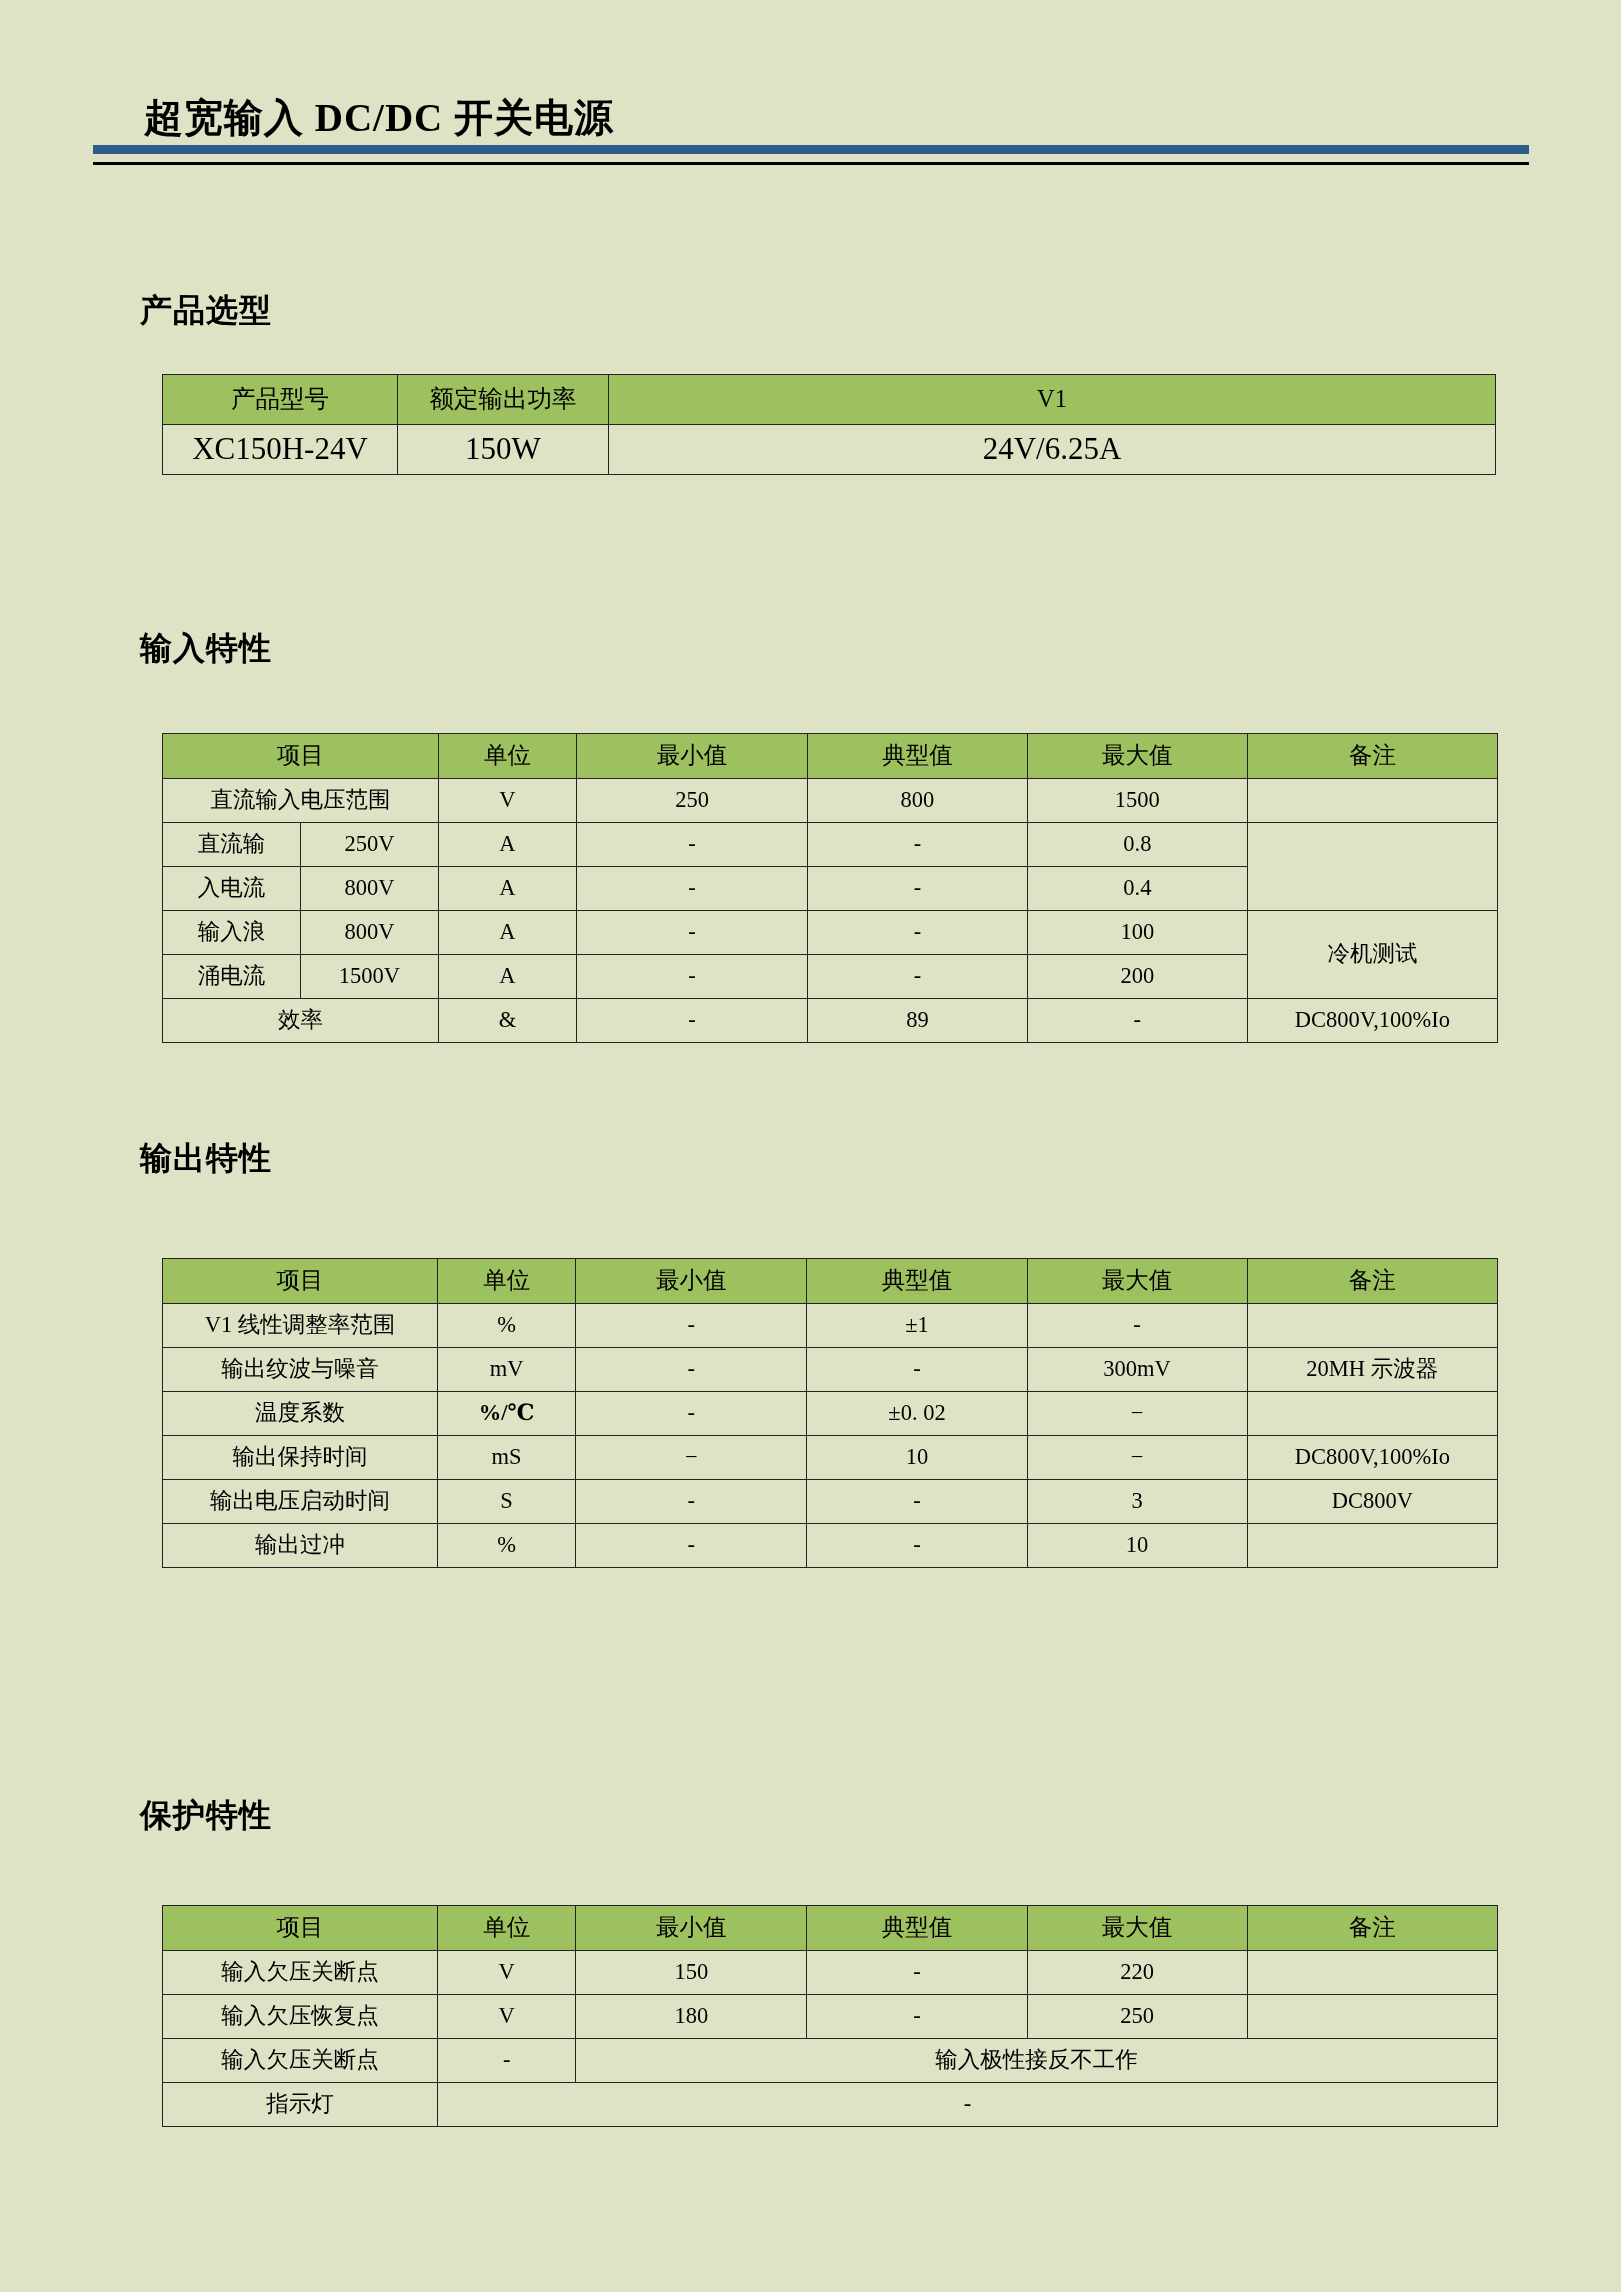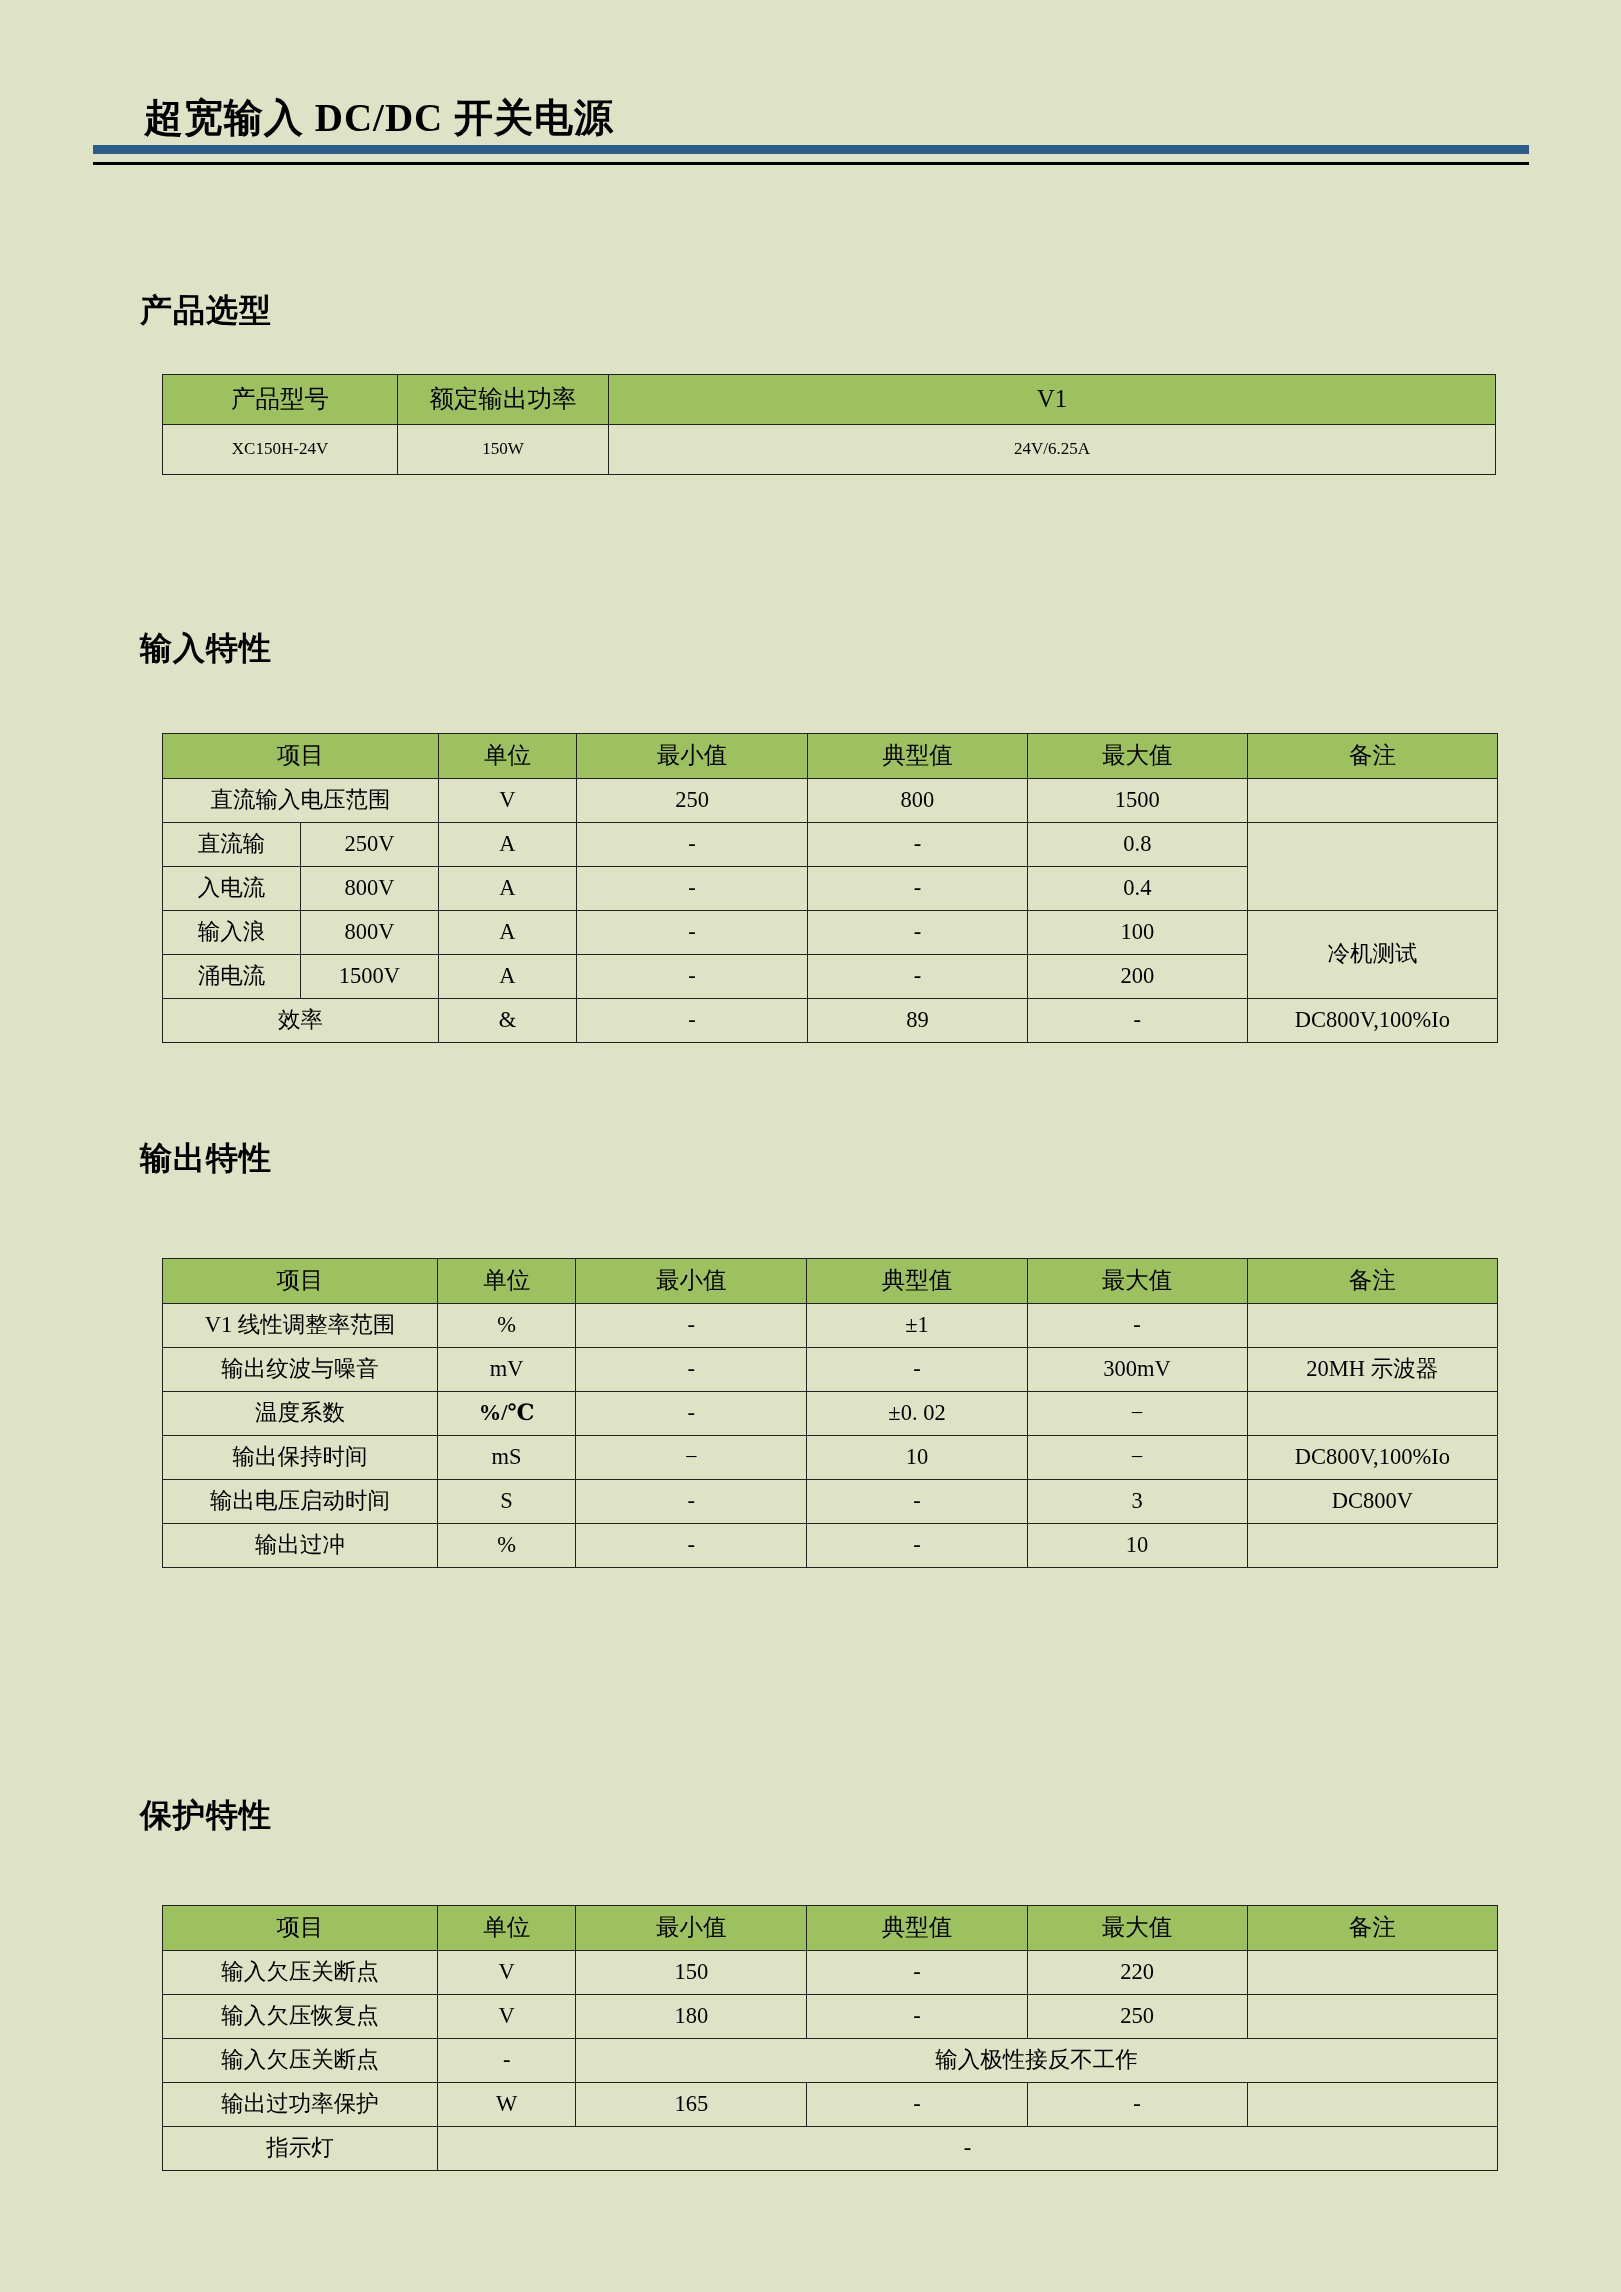--- a/index.html
+++ b/index.html
@@ -102,21 +102,21 @@
     padding-left: 9.8px;
     font-size: 21.6px;
   }
   td.note-small {
     font-size: 18.6px;
   }
 
   
   #table-selection { left: 152px; top: 374px; width: 1333px; }
   #table-selection th, #table-selection td { height: 49px; }
-  #table-selection td { font-size: 17px; }
+  #table-selection td { font-size: 31px; }
   #table-selection th { font-size: 24.5px; }
 
   
   #table-input { left: 152px; top: 733px; width: 1336px; }
 
   
   #table-output { left: 152px; top: 1258px; width: 1336px; }
 
   
   #table-protect { left: 152px; top: 1905px; width: 1336px; }
@@ -345,28 +345,20 @@
         <td>-</td>
         <td>250</td>
         <td></td>
       </tr>
       <tr>
         <td class="item-cell">输入欠压关断点</td>
         <td>-</td>
         <td colspan="4">输入极性接反不工作</td>
       </tr>
       <tr>
-        <td class="item-cell">输出过功率保护</td>
-        <td>W</td>
-        <td>165</td>
-        <td>-</td>
-        <td>-</td>
-        <td></td>
-      </tr>
-      <tr>
         <td class="item-cell">指示灯</td>
         <td colspan="5">-</td>
       </tr>
     </tbody>
   </table>
 
 </div>
 
 
 </body></html>

